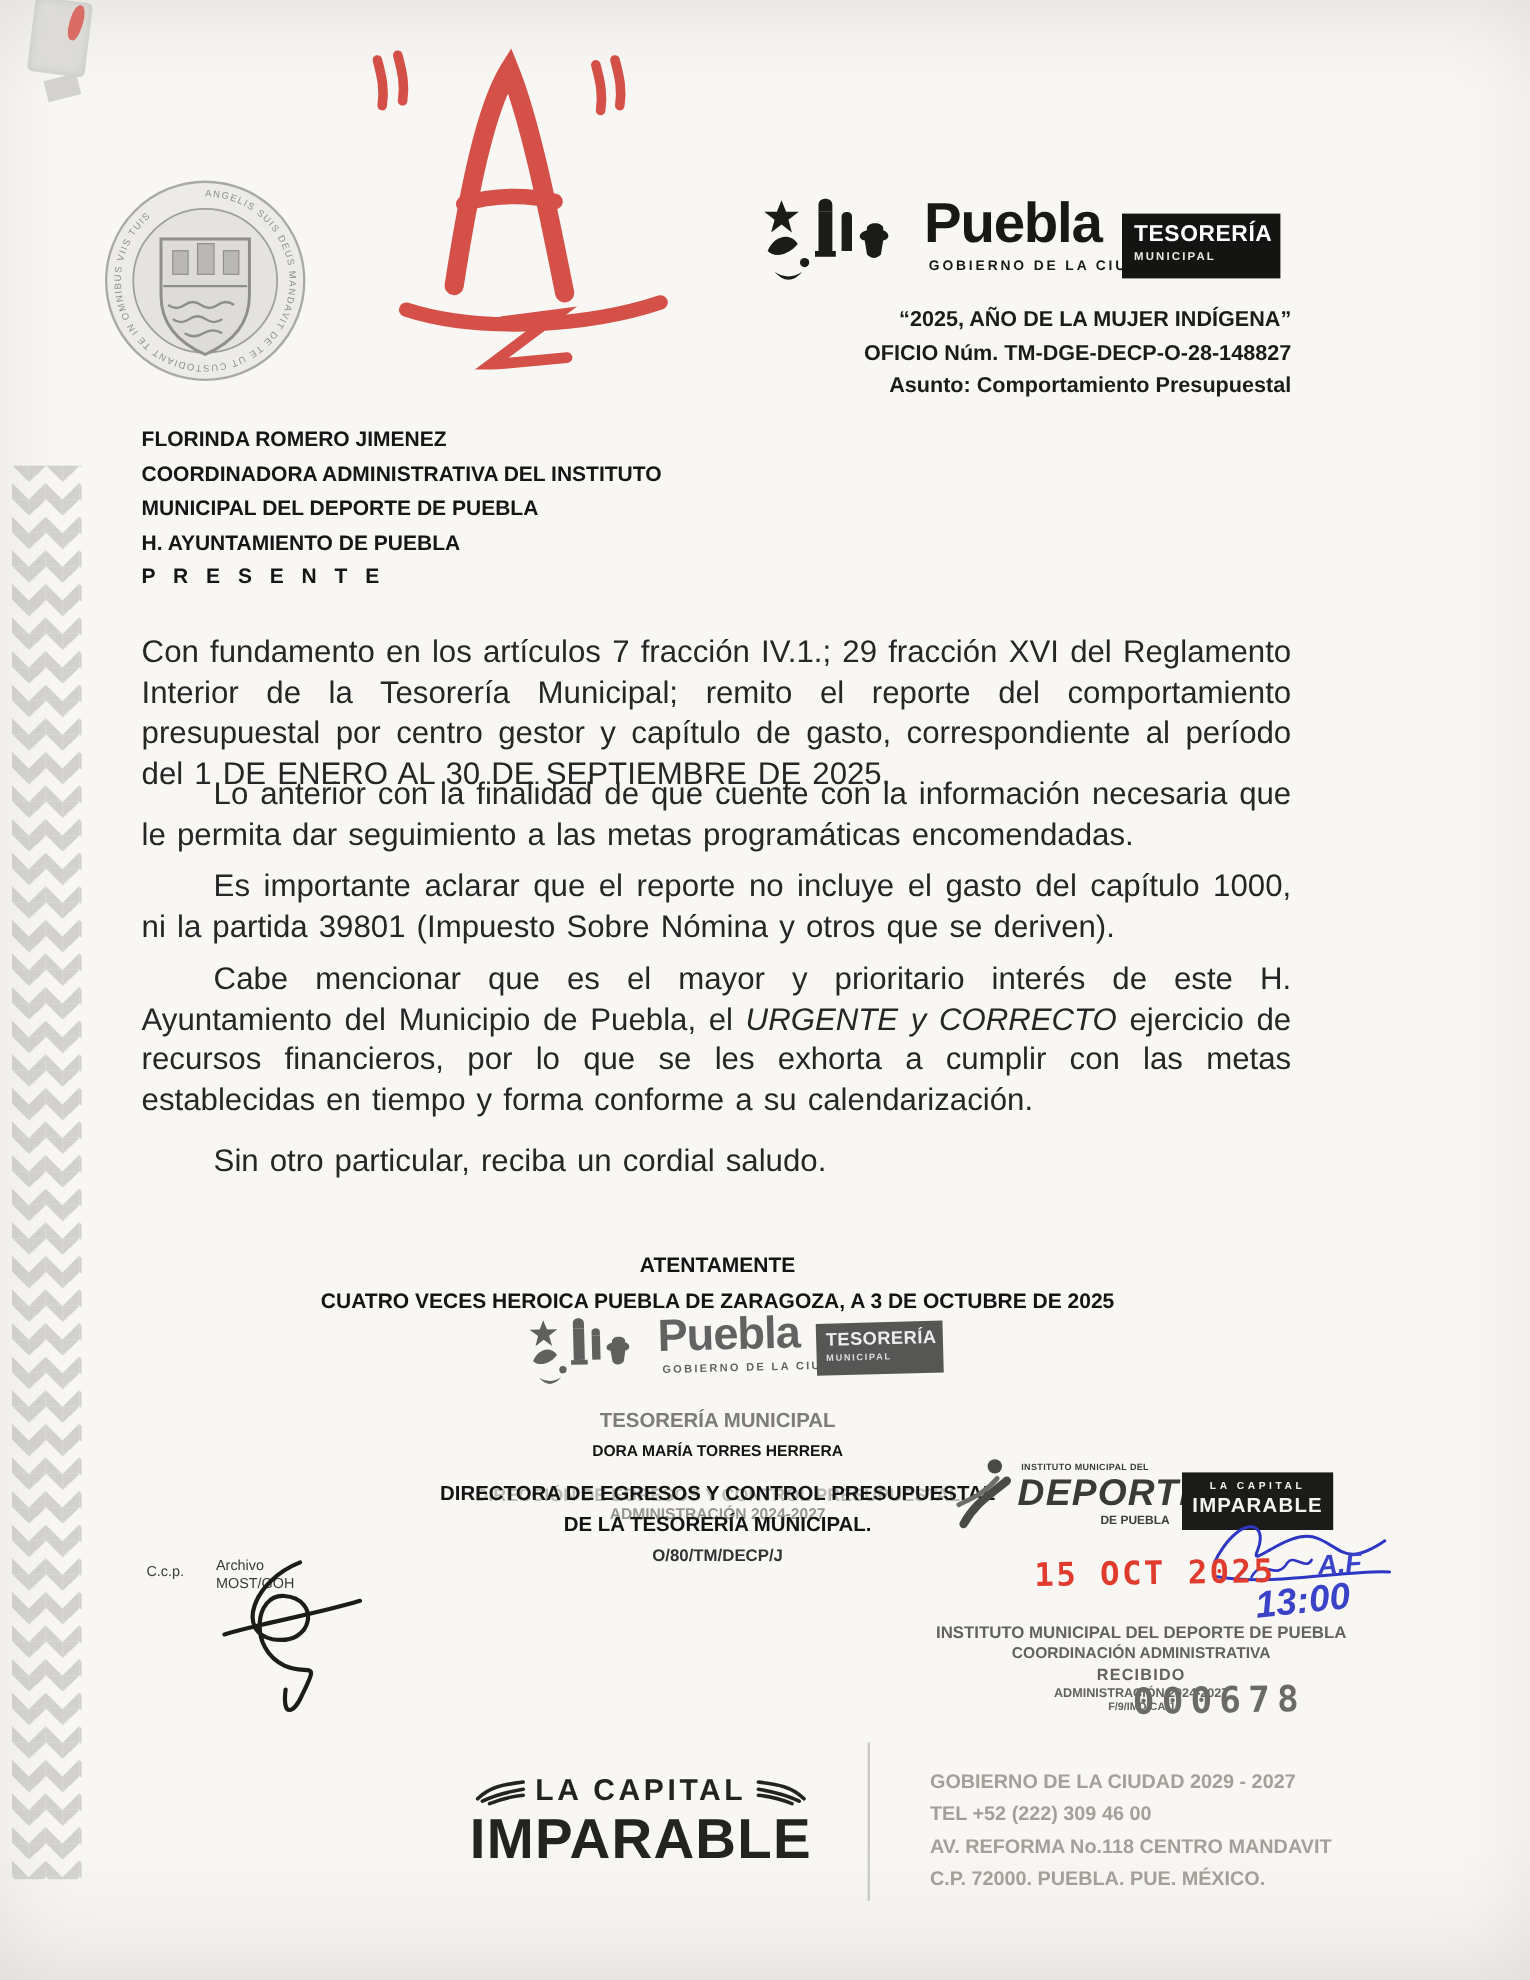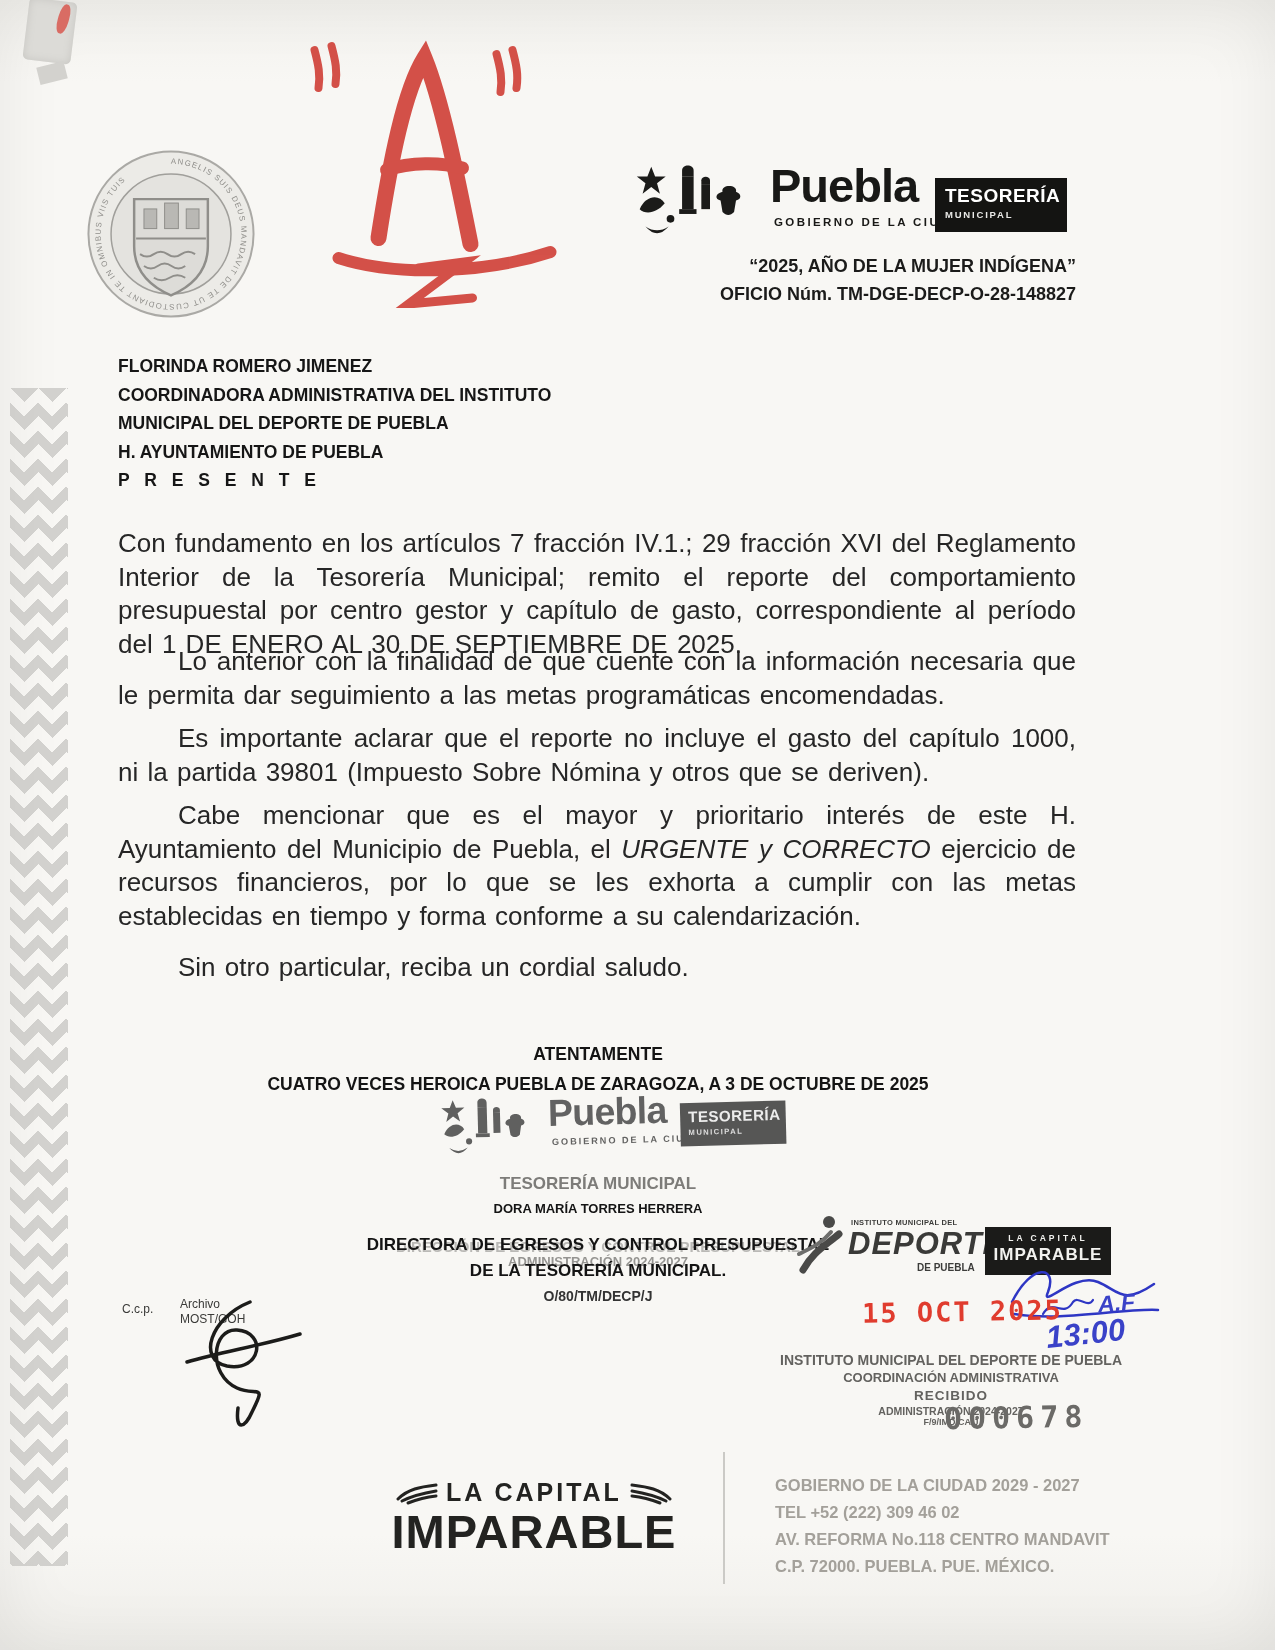--- a/index.html
+++ b/index.html
@@ -155,20 +155,21 @@
     <div class="brand-tagline">GOBIERNO DE LA CIUDAD</div>
     <div class="brand-box">
       <div class="brand-box-main">TESORERÍA</div>
       <div class="brand-box-sub">MUNICIPAL</div>
     </div>
   </div>
 
   <div class="abs head-right">
     <div>“2025, AÑO DE LA MUJER INDÍGENA”</div>
     <div>OFICIO Núm. TM-DGE-DECP-O-28-148827</div>
+    <div>Asunto: Comportamiento Presupuestal</div>
   </div>
 
   <div class="abs recipient">
     <div>FLORINDA ROMERO JIMENEZ</div>
     <div>COORDINADORA ADMINISTRATIVA DEL INSTITUTO</div>
     <div>MUNICIPAL DEL DEPORTE DE PUEBLA</div>
     <div>H. AYUNTAMIENTO DE PUEBLA</div>
     <div class="presente">P R E S E N T E</div>
   </div>
 
@@ -282,18 +283,18 @@
           <path d="M40,10 C28,12 18,14 6,20"></path>
           <path d="M40,15 C30,16 22,18 12,22"></path>
         </g>
       </svg>
     </div>
     <div class="cap-big-main">IMPARABLE</div>
   </div>
 
   <div class="abs footer-addr">
     <div>GOBIERNO DE LA CIUDAD 2029 - 2027</div>
-    <div>TEL +52 (222) 309 46 02</div>
+    <div>TEL +52 (222) 309 46 00</div>
     <div>AV. REFORMA No.118 CENTRO MANDAVIT</div>
     <div>C.P. 72000. PUEBLA. PUE. MÉXICO.</div>
   </div>
 
 </div>
 
 </body></html>

